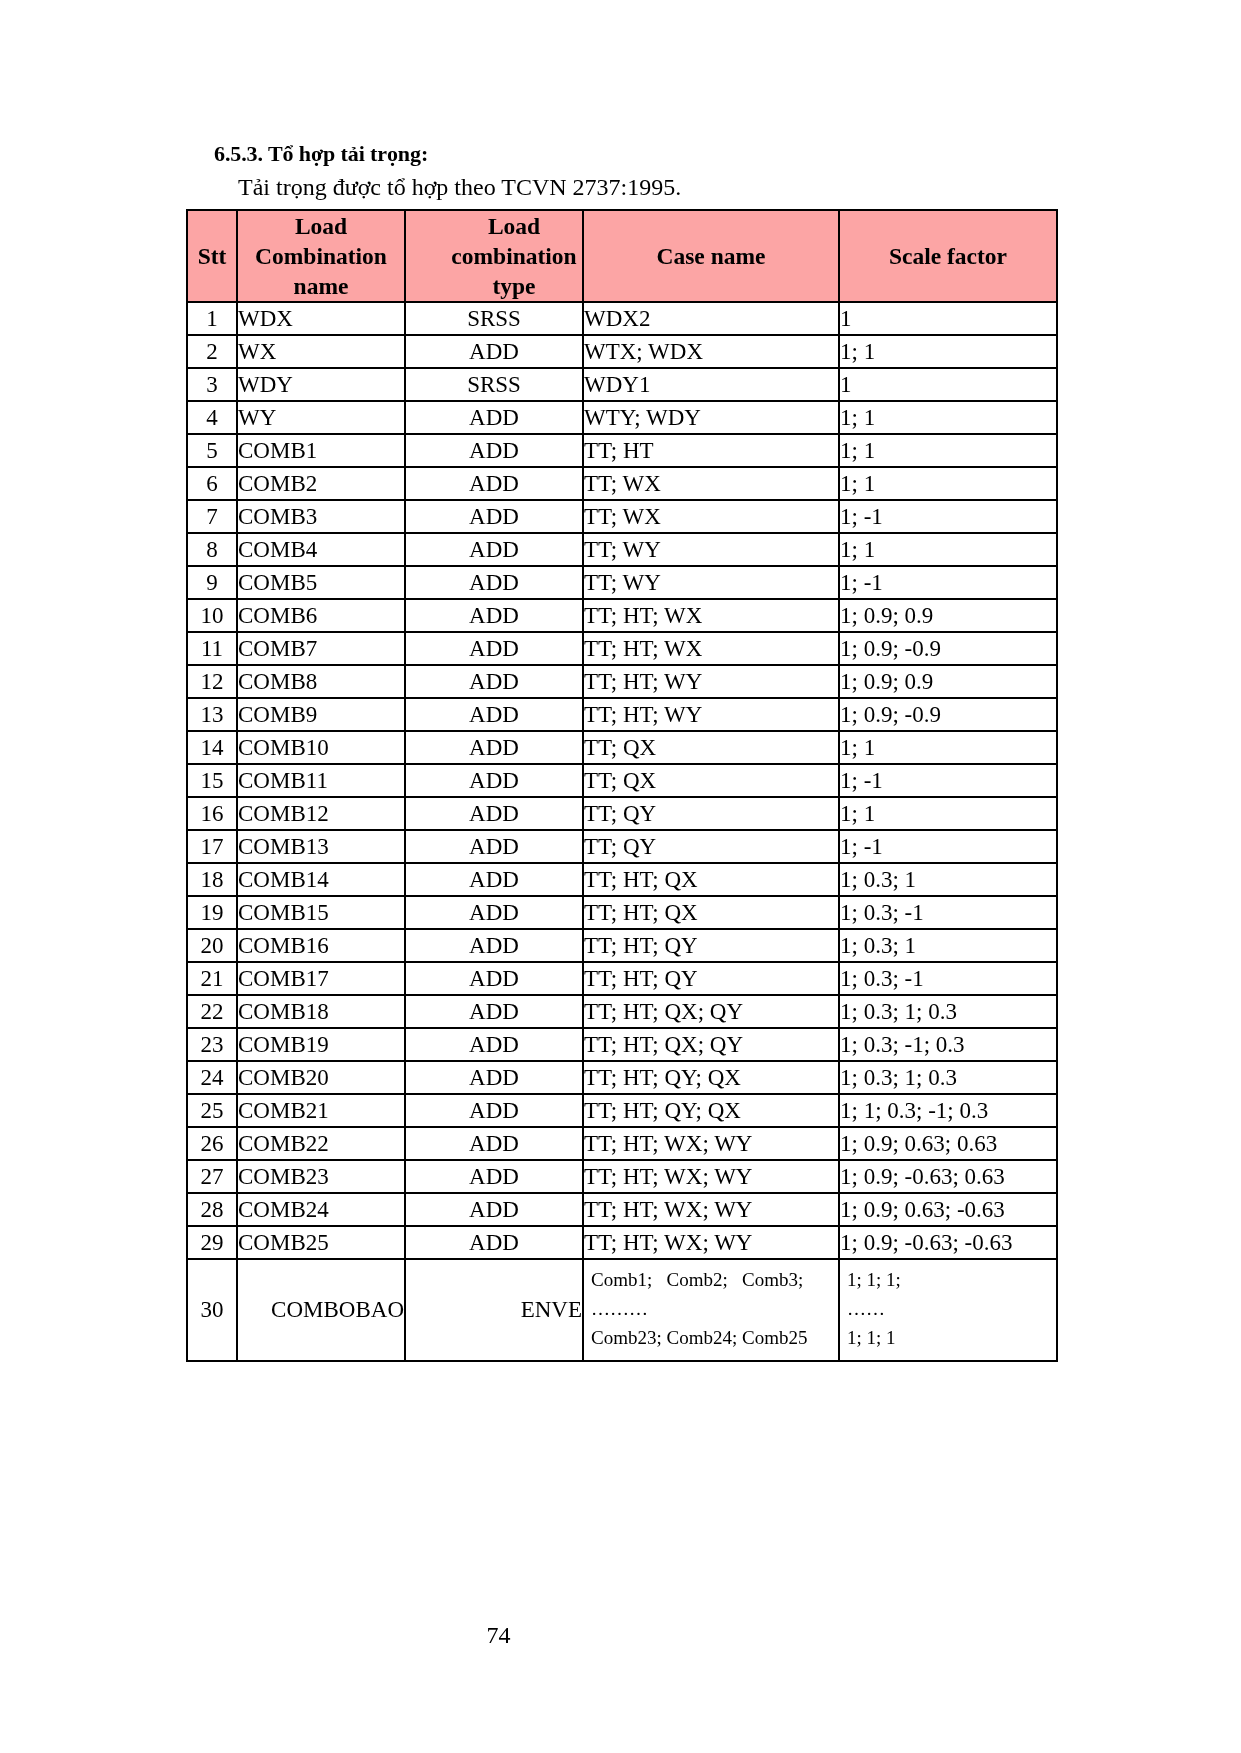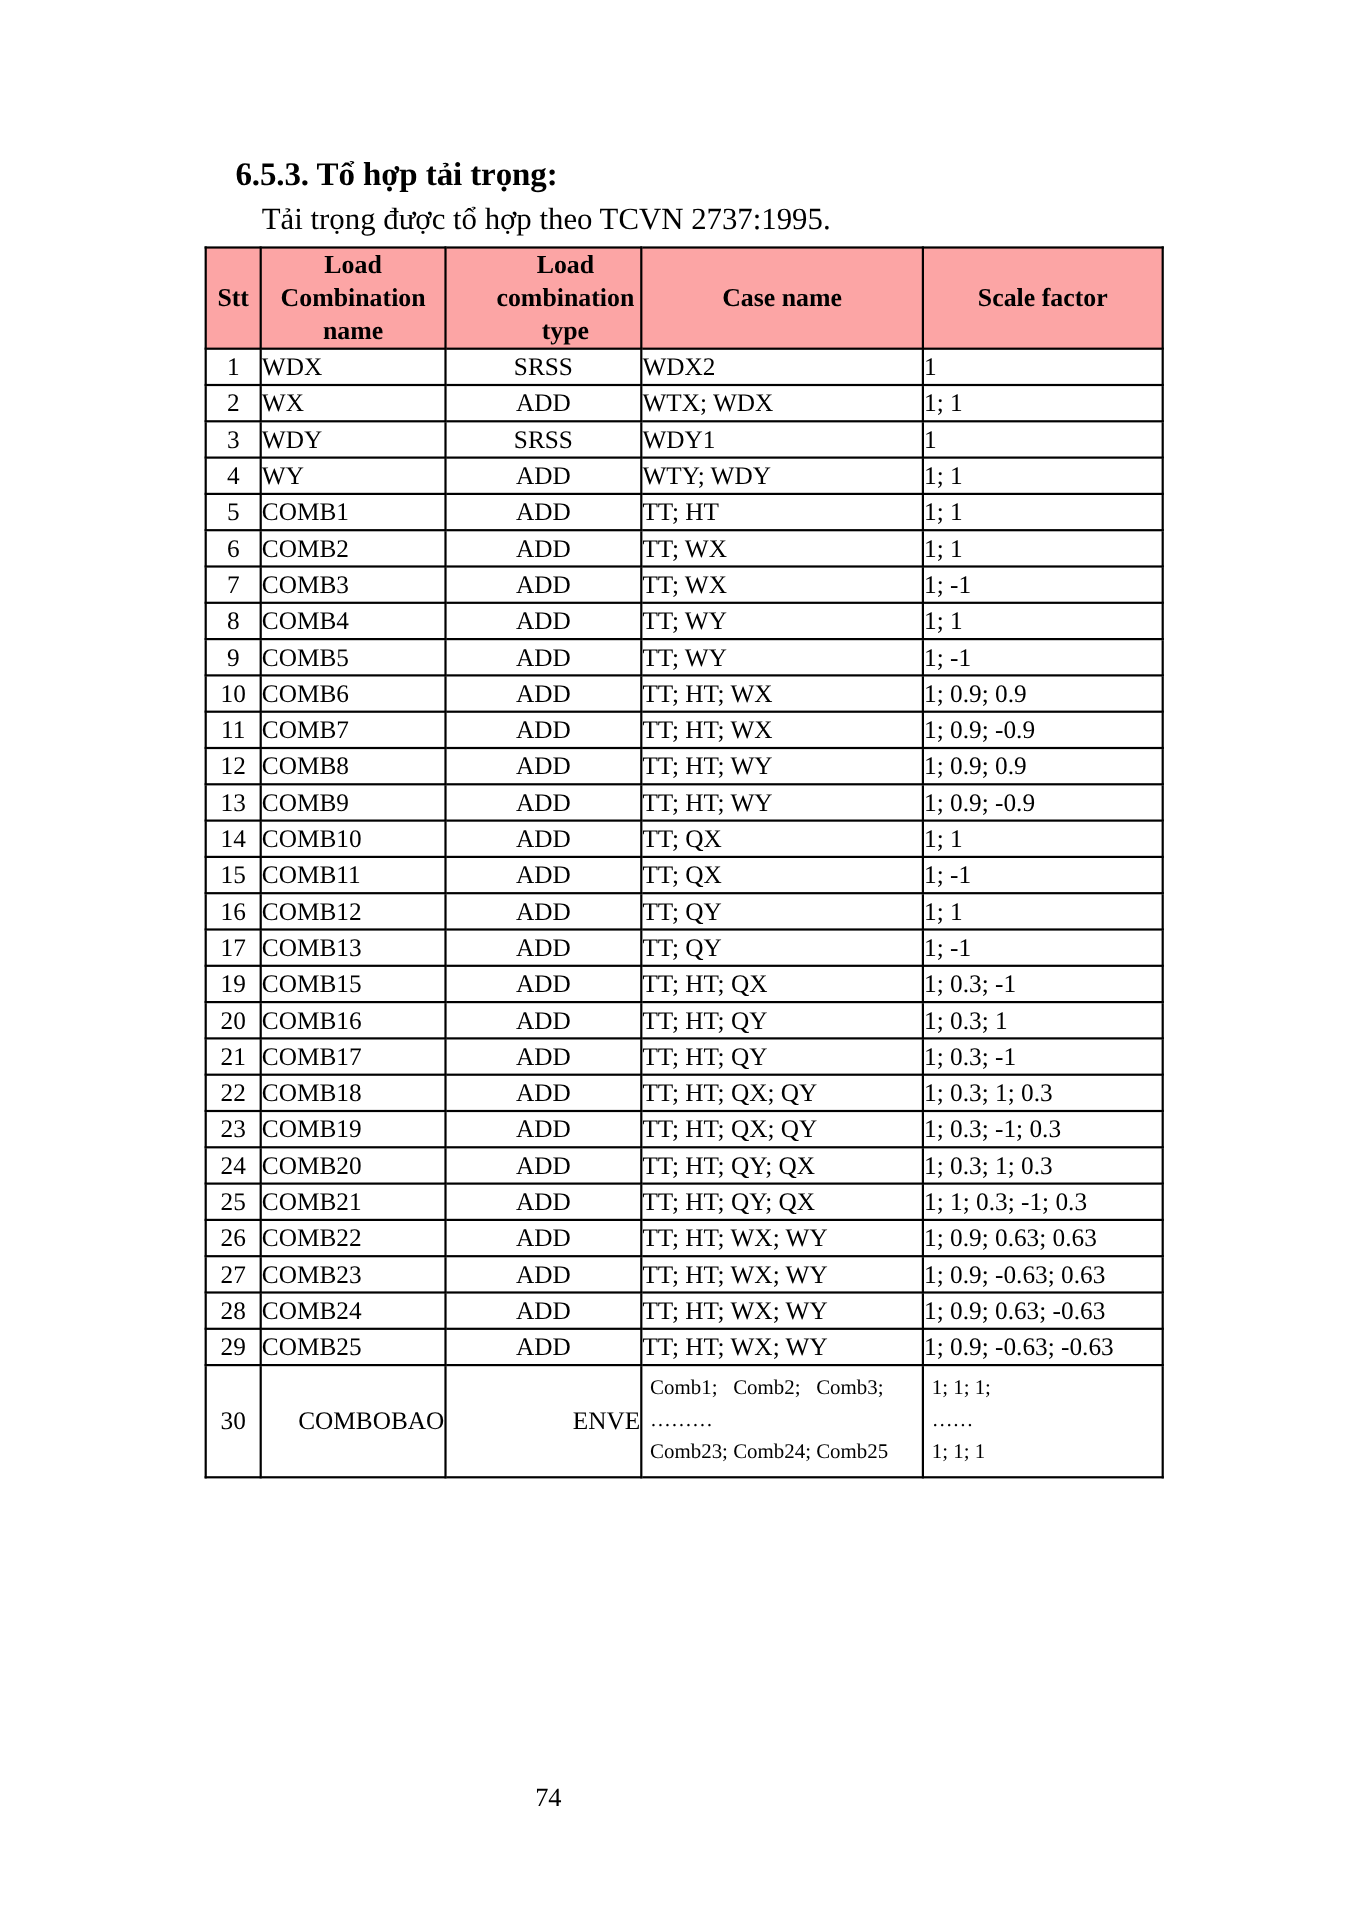--- a/index.html
+++ b/index.html
@@ -21,28 +21,28 @@
     width: 1241px;
     height: 1753px;
   }
   .content {
     position: absolute;
     left: 186px;
     top: 140px;
     width: 822px;
   }
   .heading {
-    font-size: 30px;
+    font-size: 22px;
     font-weight: bold;
     line-height: 1.25;
     margin: 0 0 2px 28px;
     letter-spacing: -0.1px;
   }
   .intro {
-    font-size: 28px;
+    font-size: 24px;
     line-height: 1.3;
     margin: 4px 0 6px 52px;
   }
   .caption {
     font-size: 24px;
     text-align: center;
     margin: 4px 0 6px 0;
     line-height: 1.25;
   }
   .caption b { font-weight: bold; }
@@ -239,20 +239,27 @@
             <td class="c-type">ADD</td>
             <td class="c-case">TT; QY</td>
             <td class="c-scale">1; 1</td>
           </tr>
           <tr>
             <td class="c-stt">17</td>
             <td class="c-name">COMB13</td>
             <td class="c-type">ADD</td>
             <td class="c-case">TT; QY</td>
             <td class="c-scale">1; -1</td>
+          </tr>
+          <tr>
+            <td class="c-stt">18</td>
+            <td class="c-name">COMB14</td>
+            <td class="c-type">ADD</td>
+            <td class="c-case">TT; HT; QX</td>
+            <td class="c-scale">1; 0.3; 1</td>
           </tr>
           <tr>
             <td class="c-stt">19</td>
             <td class="c-name">COMB15</td>
             <td class="c-type">ADD</td>
             <td class="c-case">TT; HT; QX</td>
             <td class="c-scale">1; 0.3; -1</td>
           </tr>
           <tr>
             <td class="c-stt">20</td>

